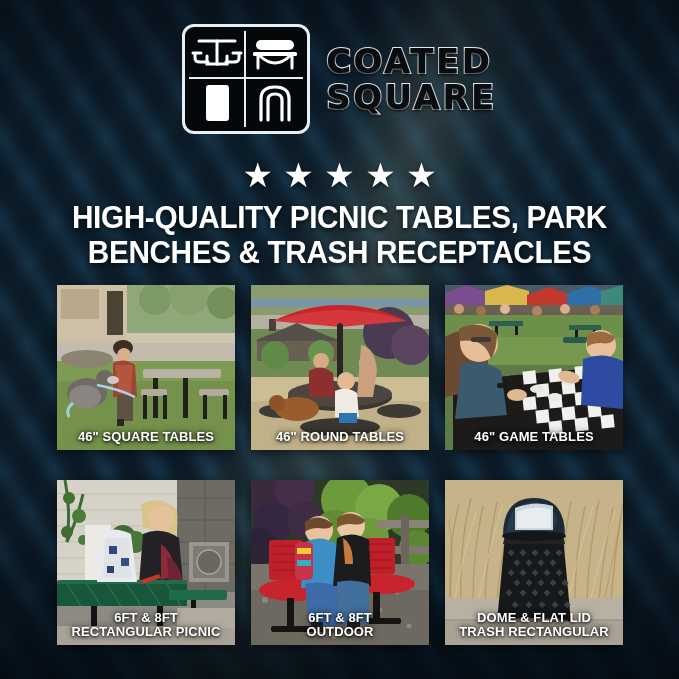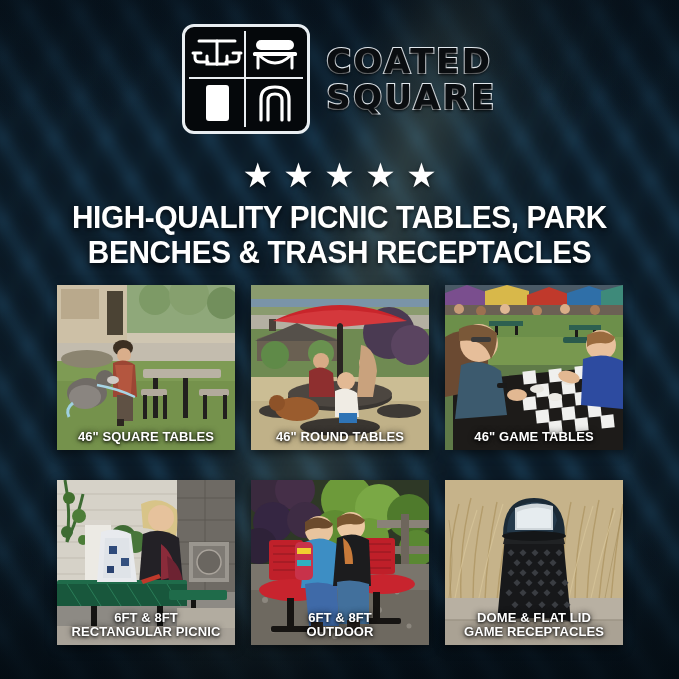--- a/index.html
+++ b/index.html
@@ -647,20 +647,20 @@
           <path d="M58 56 Q58 18 89 18 Q120 18 120 56 Z" fill="#1b2a36"></path>
           <path d="M62 52 Q62 24 89 22 Q108 22 112 40 L108 52 Z" fill="#24394a"></path>
           <path d="M70 50 L108 50 L108 26 Q90 20 70 28 Z" fill="#cfd6da"></path>
           <path d="M72 48 L106 48 L106 30 Q90 24 72 32 Z" fill="#e6ecef"></path>
           <ellipse cx="89" cy="56" rx="32" ry="5" fill="#141618"></ellipse>
 
           <ellipse cx="89" cy="144" rx="40" ry="6" fill="#8e8678" opacity="0.7"></ellipse>
         </svg>
         <div class="caption">
           <div>DOME &amp; FLAT LID</div>
-          <div>GAME RECEPTACLES</div>
+          <div>TRASH RECTANGULAR</div>
         </div>
       </div>
 
     </div>
 
   </div>
 </div>
 
 </body></html>

